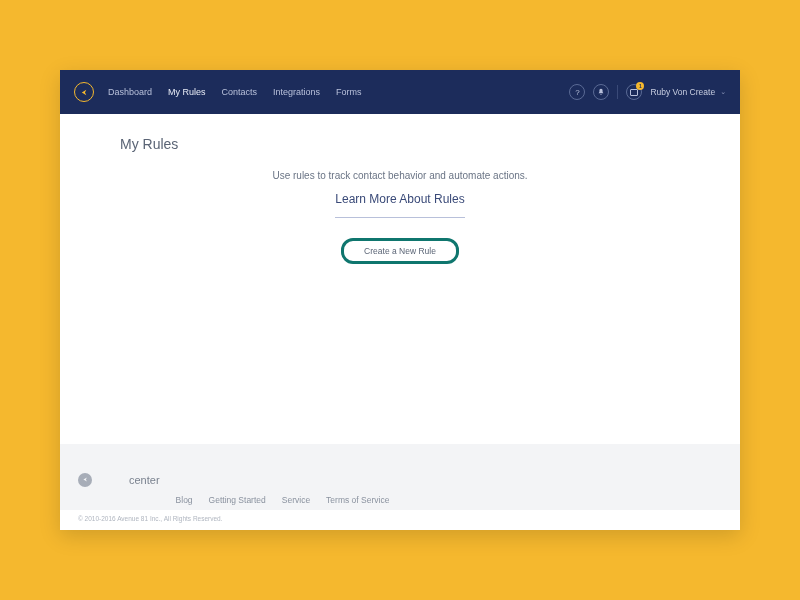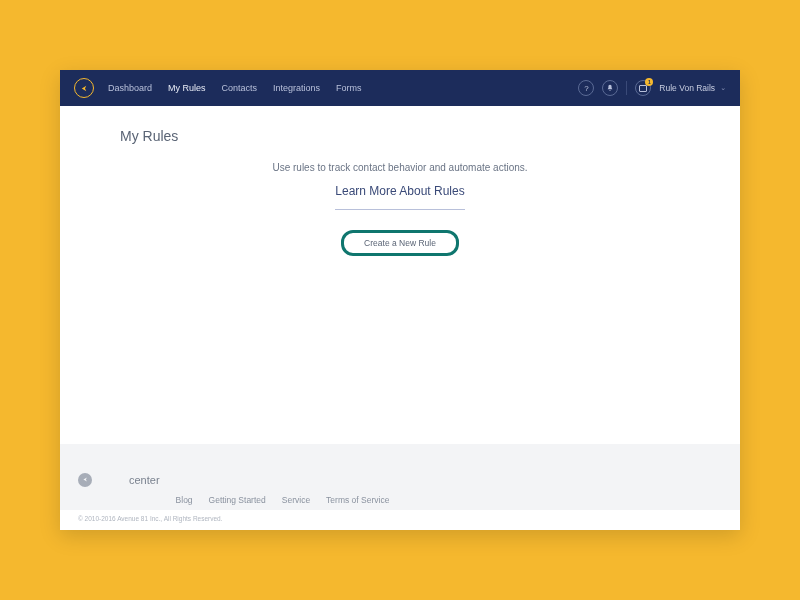--- a/index.html
+++ b/index.html
@@ -16,21 +16,21 @@
     width: 680px;
     height: 460px;
     background: #fff;
     box-shadow: 0 6px 20px rgba(0,0,0,0.15);
     display: flex;
     flex-direction: column;
     overflow: hidden;
   }
   .top-nav {
     background: #1c2c5b;
-    height: 36px;
+    height: 44px;
     display: flex;
     align-items: center;
     padding: 0 14px;
     color: #c7cde0;
   }
   .logo-circle {
     width: 20px;
     height: 20px;
     border: 1.5px solid #f5b82e;
     border-radius: 50%;
@@ -215,21 +215,21 @@
       <div class="icon-circle">
         <svg viewBox="0 0 10 10" width="8" height="8">
             <path d="M5 1 C3.5 1 3 2 3 3.5 L3 5 L2 6.5 L8 6.5 L7 5 L7 3.5 C7 2 6.5 1 5 1 Z M4 7.5 A1 1 0 0 0 6 7.5 Z" fill="#b8c0da"></path>
           </svg>
       </div>
       <div class="divider"></div>
       <div class="icon-circle square-inner">
         <span class="badge">1</span>
       </div>
       <div class="user-chip">
-        <span>Rule Von Rails</span>
+        <span>Ruby Von Create</span>
         <span class="chevron">⌄</span>
       </div>
     </div>
   </div>
 
   <div class="main">
     <h1 class="page-title">My Rules</h1>
     <div class="empty-state">
       <p class="empty-desc">Use rules to track contact behavior and automate actions.</p>
       <a class="learn-more">Learn More About Rules</a>

